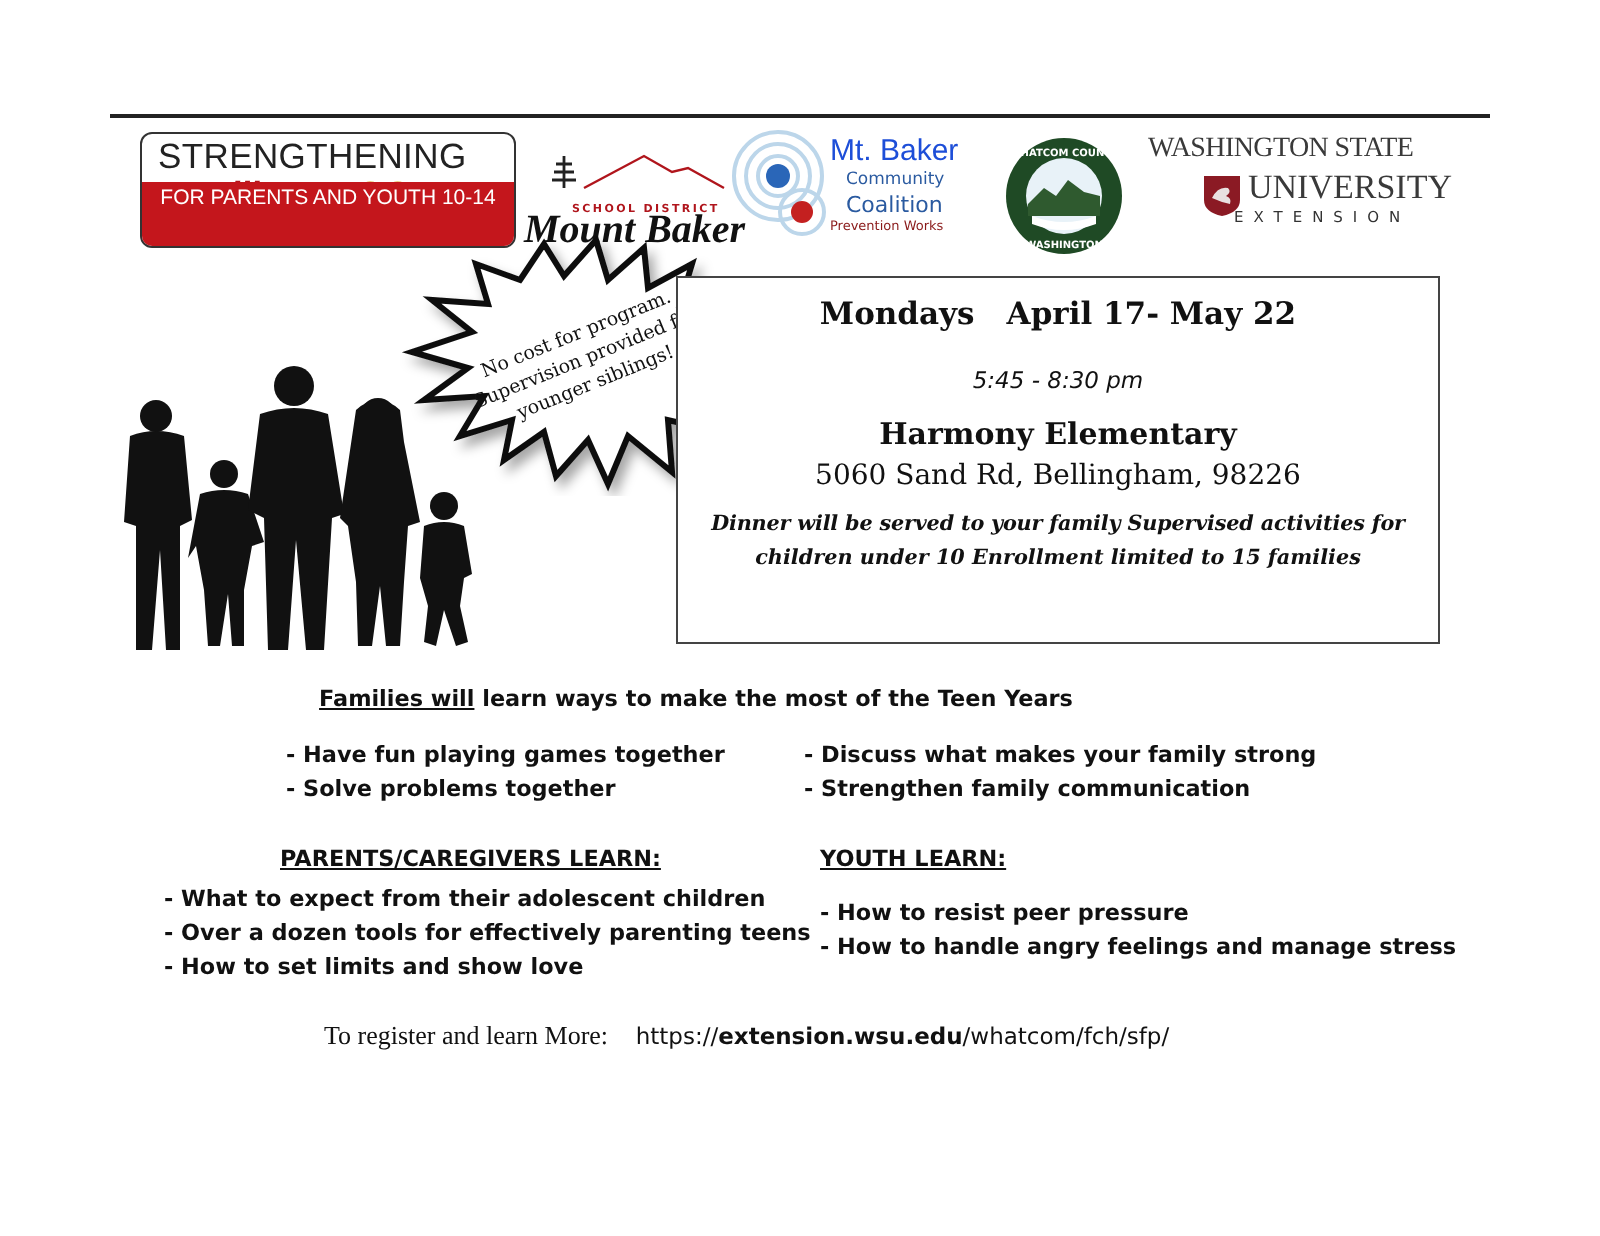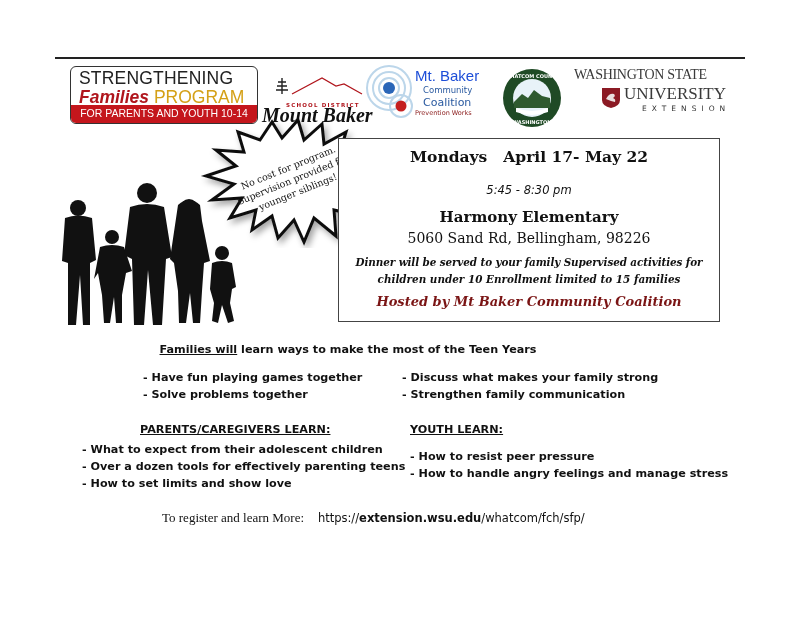--- a/index.html
+++ b/index.html
@@ -10,42 +10,42 @@
     }
     .abs { position:absolute; }
     .top-rule { left:55px; top:57px; width:690px; height:2px; background:#222; }
 
     
     .sfp-logo { left:70px; top:66px; width:186px; height:56px; border:1.5px solid #333; border-radius:6px; overflow:hidden; background:#fff; }
     .sfp-l1 { position:absolute; left:8px; top:1px; font-family:"Liberation Sans", sans-serif; font-size:17.5px; color:#222; letter-spacing:0.2px; }
     .sfp-l2 { position:absolute; left:8px; top:20px; font-family:"Liberation Sans", sans-serif; font-size:17.5px; white-space:nowrap; }
     .sfp-l2 .fam { color:#b0151c; font-weight:bold; font-style:italic; }
     .sfp-l2 .prog { color:#d4a017; }
-    .sfp-bar { position:absolute; left:0; bottom:0; width:100%; height:18px; background:#c4161c; color:#fff; font-family:"Liberation Sans", sans-serif; font-size:10.5px; line-height:16px; text-align:center; }
+    .sfp-bar { position:absolute; left:0; bottom:0; width:100%; height:32px; background:#c4161c; color:#fff; font-family:"Liberation Sans", sans-serif; font-size:10.5px; line-height:16px; text-align:center; }
 
     
     .mbsd { left:262px; top:74px; width:105px; height:40px; }
     .mbsd-name { position:absolute; left:0; top:10px; font-family:"Liberation Serif", serif; font-style:italic; font-weight:bold; font-size:20px; color:#111; white-space:nowrap;margin-top:20px; }
     .mbsd-sub { position:absolute; left:24px; top:28px; font-size:5.5px; color:#b0151c; letter-spacing:1.2px; font-weight:bold; white-space:nowrap; }
 
     
     .mbcc { left:365px; top:64px; width:125px; height:58px; }
     .mbcc-t1 { position:absolute; left:50px; top:3px; font-family:"Liberation Sans", sans-serif; font-size:15px; color:#1d4ed8; white-space:nowrap; }
     .mbcc-t2 { position:absolute; left:58px; top:21px; font-size:8.5px; color:#2a5aa0; }
     .mbcc-t3 { position:absolute; left:58px; top:32px; font-size:11px; color:#2a5aa0; }
     .mbcc-t4 { position:absolute; left:50px; top:45px; font-size:6.5px; color:#8a1a1a; white-space:nowrap; }
 
     
     .whatcom { left:502px; top:68px; width:60px; height:60px; }
 
     
     .wsu { left:574px; top:67px; width:165px; height:50px; }
     .wsu-t1 { position:absolute; left:0; top:0; font-family:"Liberation Serif", serif; font-size:14px; color:#3a3a3a; white-space:nowrap; letter-spacing:-0.3px;text-align:right; }
     .wsu-t2 { position:absolute; left:50px; top:17px; font-family:"Liberation Serif", serif; font-size:17px; color:#3a3a3a; white-space:nowrap; }
-    .wsu-t3 { position:absolute; left:68px; top:37px; font-size:7.5px; color:#333; letter-spacing:5px; white-space:nowrap; }
+    .wsu-t3 { position:absolute; left:43px; top:37px; font-size:7.5px; color:#333; letter-spacing:5px; white-space:nowrap; }
     .wsu-shield { position:absolute; left:27px; top:20px; width:20px; height:22px; }
 
     
     .info-box { left:338px; top:138px; width:380px; height:182px; border:1.5px solid #444; background:#fff; }
     .info-line { position:absolute; left:0; width:100%; text-align:center; white-space:nowrap; }
     .l-days { top:8px; font-family:"DejaVu Serif", serif; font-weight:bold; font-size:15.5px; color:#111; }
     .l-days .gap { display:inline-block; width:16px; }
     .l-time { top:44px; font-family:"DejaVu Sans", sans-serif; font-style:italic; font-size:11.5px; color:#111; }
     .l-school { top:69px; font-family:"DejaVu Serif", serif; font-weight:bold; font-size:15px; color:#111; }
     .l-addr { top:91px; font-family:"DejaVu Serif", serif; font-size:14px; color:#111; }
@@ -172,21 +172,20 @@
 
 <div class="abs info-box">
   <div class="info-line l-days">
     <span>Mondays</span><span class="gap"></span><span>April 17- May 22</span>
   </div>
   <div class="info-line l-time">5:45 - 8:30 pm</div>
   <div class="info-line l-school">Harmony Elementary</div>
   <div class="info-line l-addr">5060 Sand Rd, Bellingham, 98226</div>
   <div class="info-line l-dinner">Dinner will be served to your family Supervised activities for</div>
   <div class="info-line l-children">children under 10 Enrollment limited to 15 families</div>
-  <div class="info-line l-hosted">Hosted by Mt Baker Community Coalition</div>
 </div>
 
 <div class="abs sans-b headline">
   <u>Families will</u><span> learn ways to make the most of the Teen Years</span>
 </div>
 
 <div class="abs sans-b list list-left-top">
   <div>- Have fun playing games together</div>
   <div>- Solve problems together</div>
 </div>

